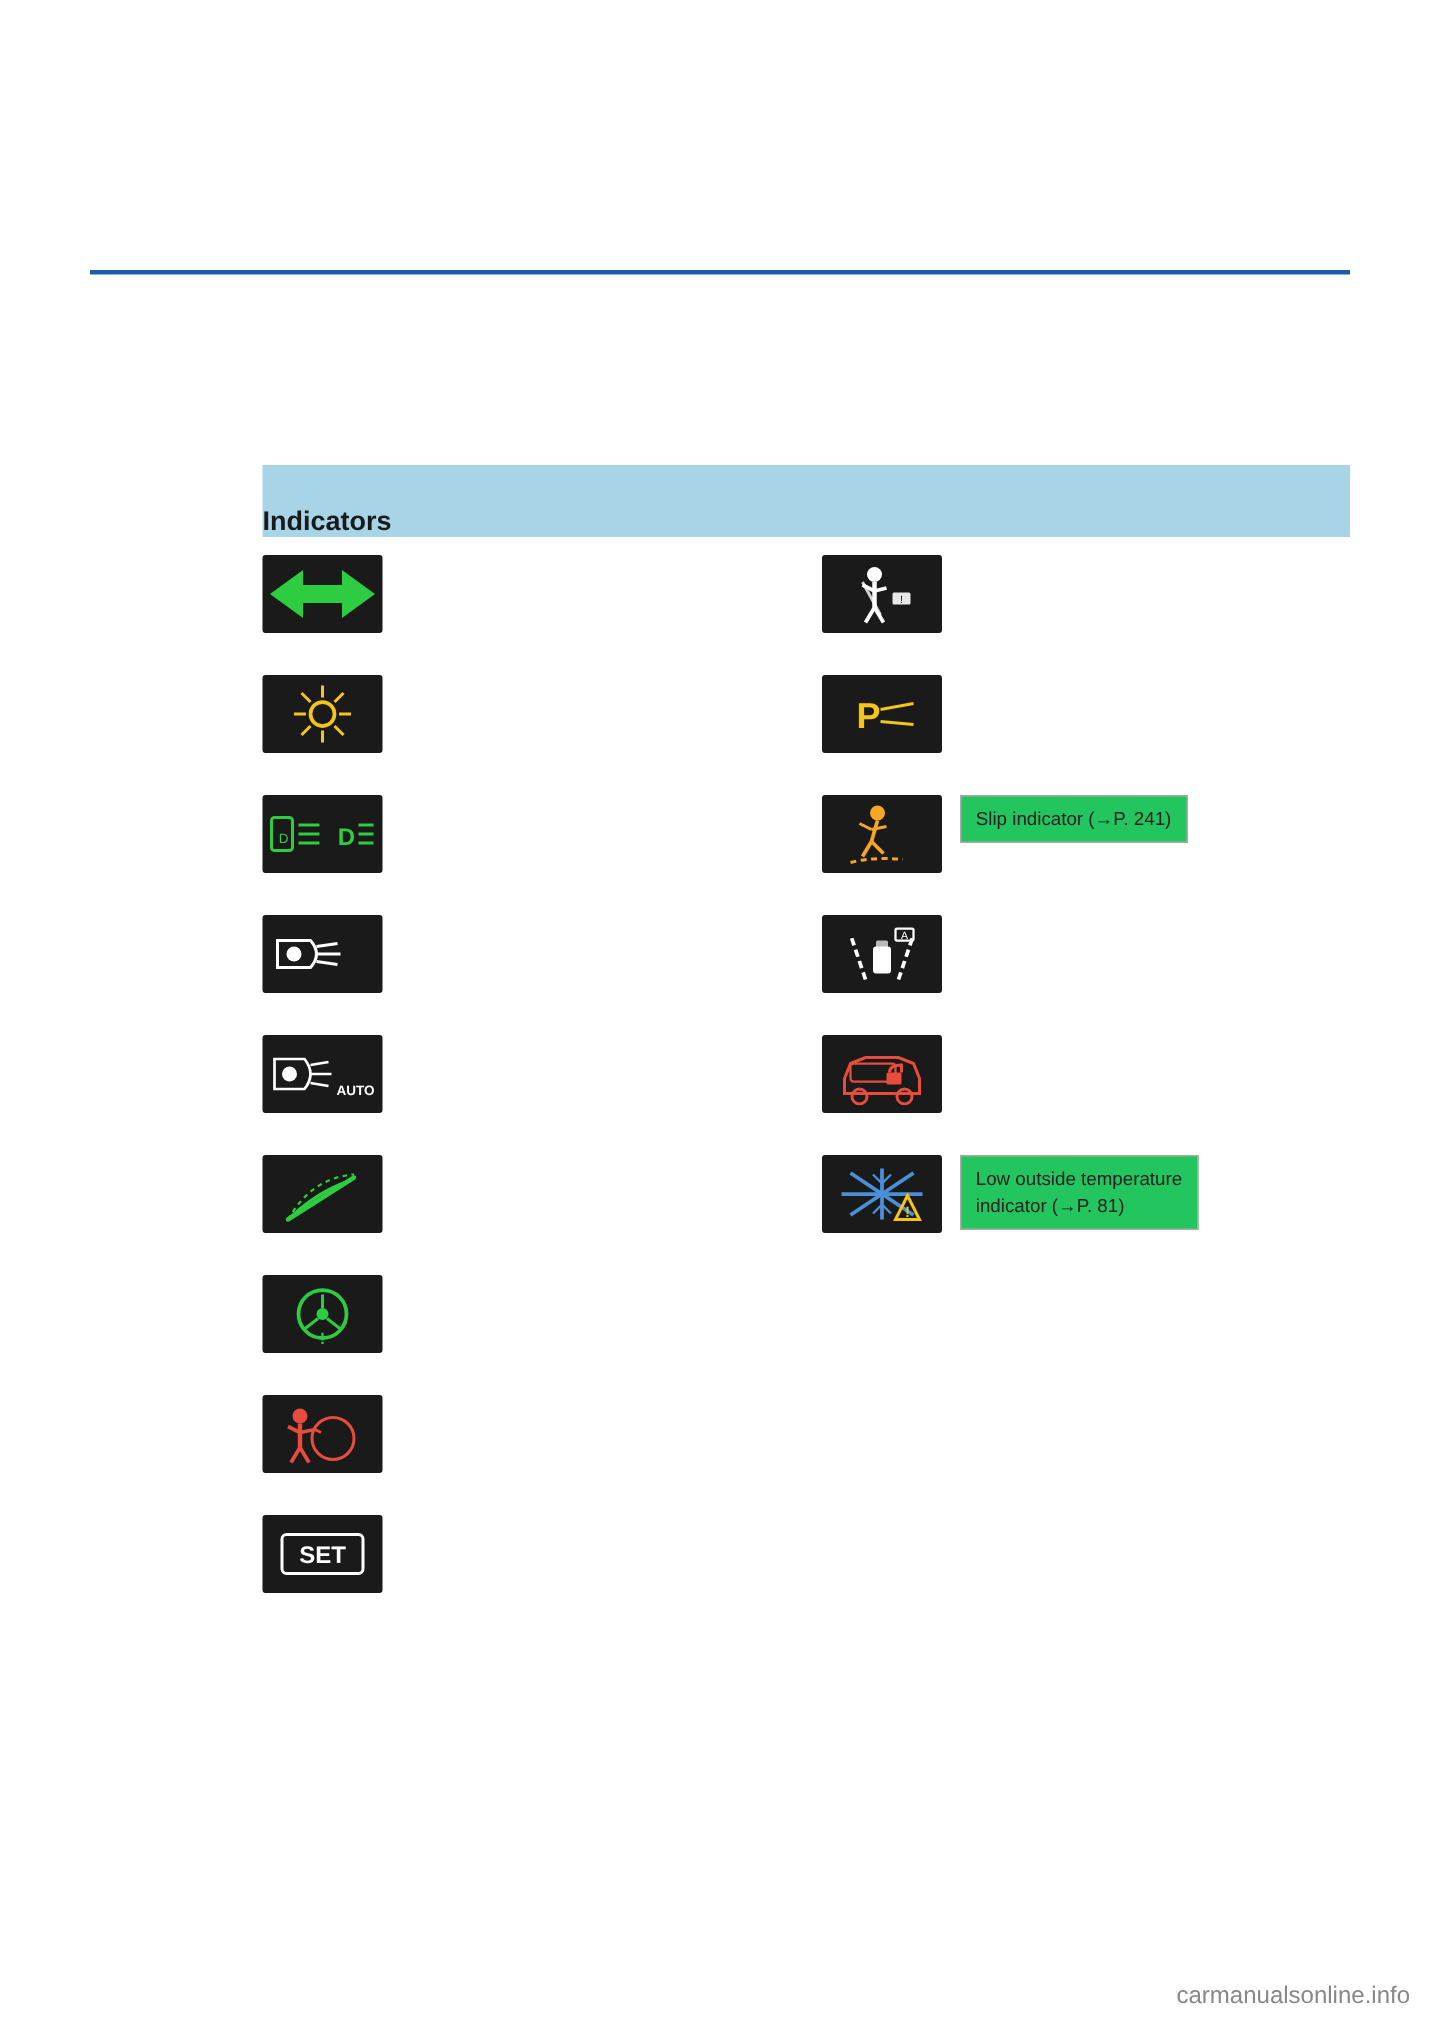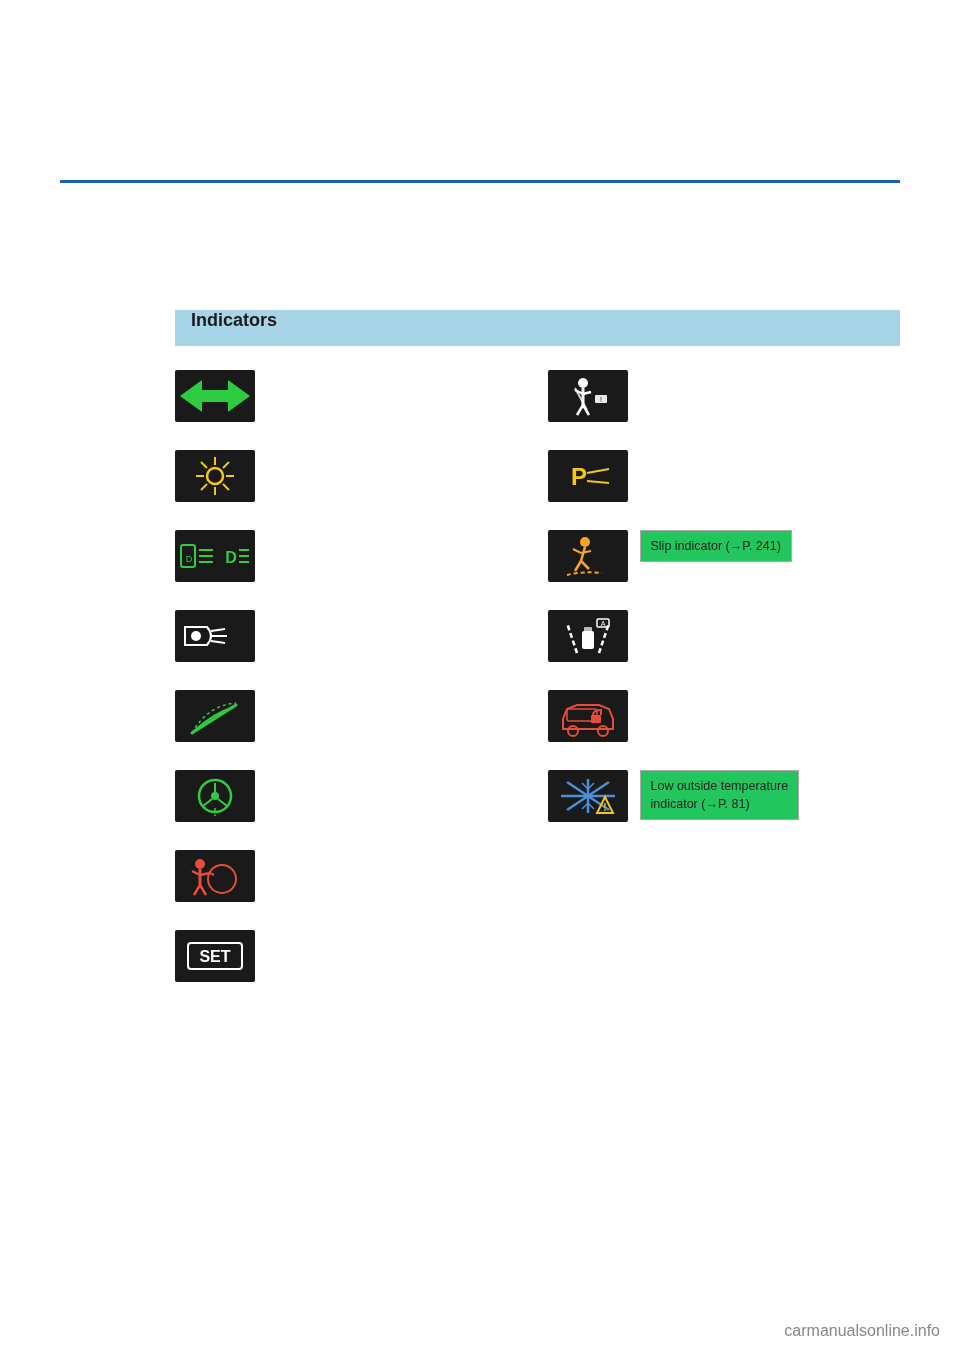--- a/index.html
+++ b/index.html
@@ -28,25 +28,24 @@
       height: 3px;
       background: #1a5fa8;
     }
 
     
     .indicators-header {
       position: absolute;
       top: 310px;
       left: 175px;
       right: 60px;
-      height: 36px;
+      height: 48px;
       background: #a8d4e8;
       display: flex;
-      align-items: flex-start;
-      padding-left: 16px;
+      align-items: flex-end;
     }
 
     .indicators-header-text {
       font-size: 18px;
       font-weight: bold;
       color: #1a1a1a;
     }
 
     
     .indicators-grid {
@@ -176,20 +175,35 @@
             <path d="M6,12 L28,12 Q36,21 28,30 L6,30 Z" fill="none" stroke="white" stroke-width="2"></path>
             <circle cx="17" cy="21" r="5" fill="white"></circle>
 
             <line x1="32" y1="16" x2="46" y2="14" stroke="white" stroke-width="2"></line>
             <line x1="32" y1="21" x2="48" y2="21" stroke="white" stroke-width="2"></line>
             <line x1="32" y1="26" x2="46" y2="28" stroke="white" stroke-width="2"></line>
           </svg>
         </div>
       </div>
 
+      <div class="indicator-item">
+        <div class="indicator-icon">
+          <svg width="72" height="42" viewBox="0 0 72 42">
+
+            <path d="M4,11 L24,11 Q32,21 24,31 L4,31 Z" fill="none" stroke="white" stroke-width="1.8"></path>
+            <circle cx="14" cy="21" r="5" fill="white"></circle>
+
+            <line x1="28" y1="15" x2="40" y2="13" stroke="white" stroke-width="1.8"></line>
+            <line x1="28" y1="21" x2="42" y2="21" stroke="white" stroke-width="1.8"></line>
+            <line x1="28" y1="27" x2="40" y2="29" stroke="white" stroke-width="1.8"></line>
+
+            <text x="58" y="35" font-size="9" fill="white" text-anchor="middle" font-family="Arial" font-weight="bold">AUTO</text>
+          </svg>
+        </div>
+      </div>
 
       <div class="indicator-item">
         <div class="indicator-icon">
           <svg width="62" height="42" viewBox="0 0 62 42">
 
             <line x1="8" y1="38" x2="52" y2="10" stroke="#2ecc40" stroke-width="3" stroke-linecap="round"></line>
 
             <path d="M10,36 Q30,18 50,12" fill="none" stroke="#2ecc40" stroke-width="2"></path>
 
             <path d="M8,38 Q24,10 52,8" fill="none" stroke="#2ecc40" stroke-width="1.5" stroke-dasharray="3,3"></path>

